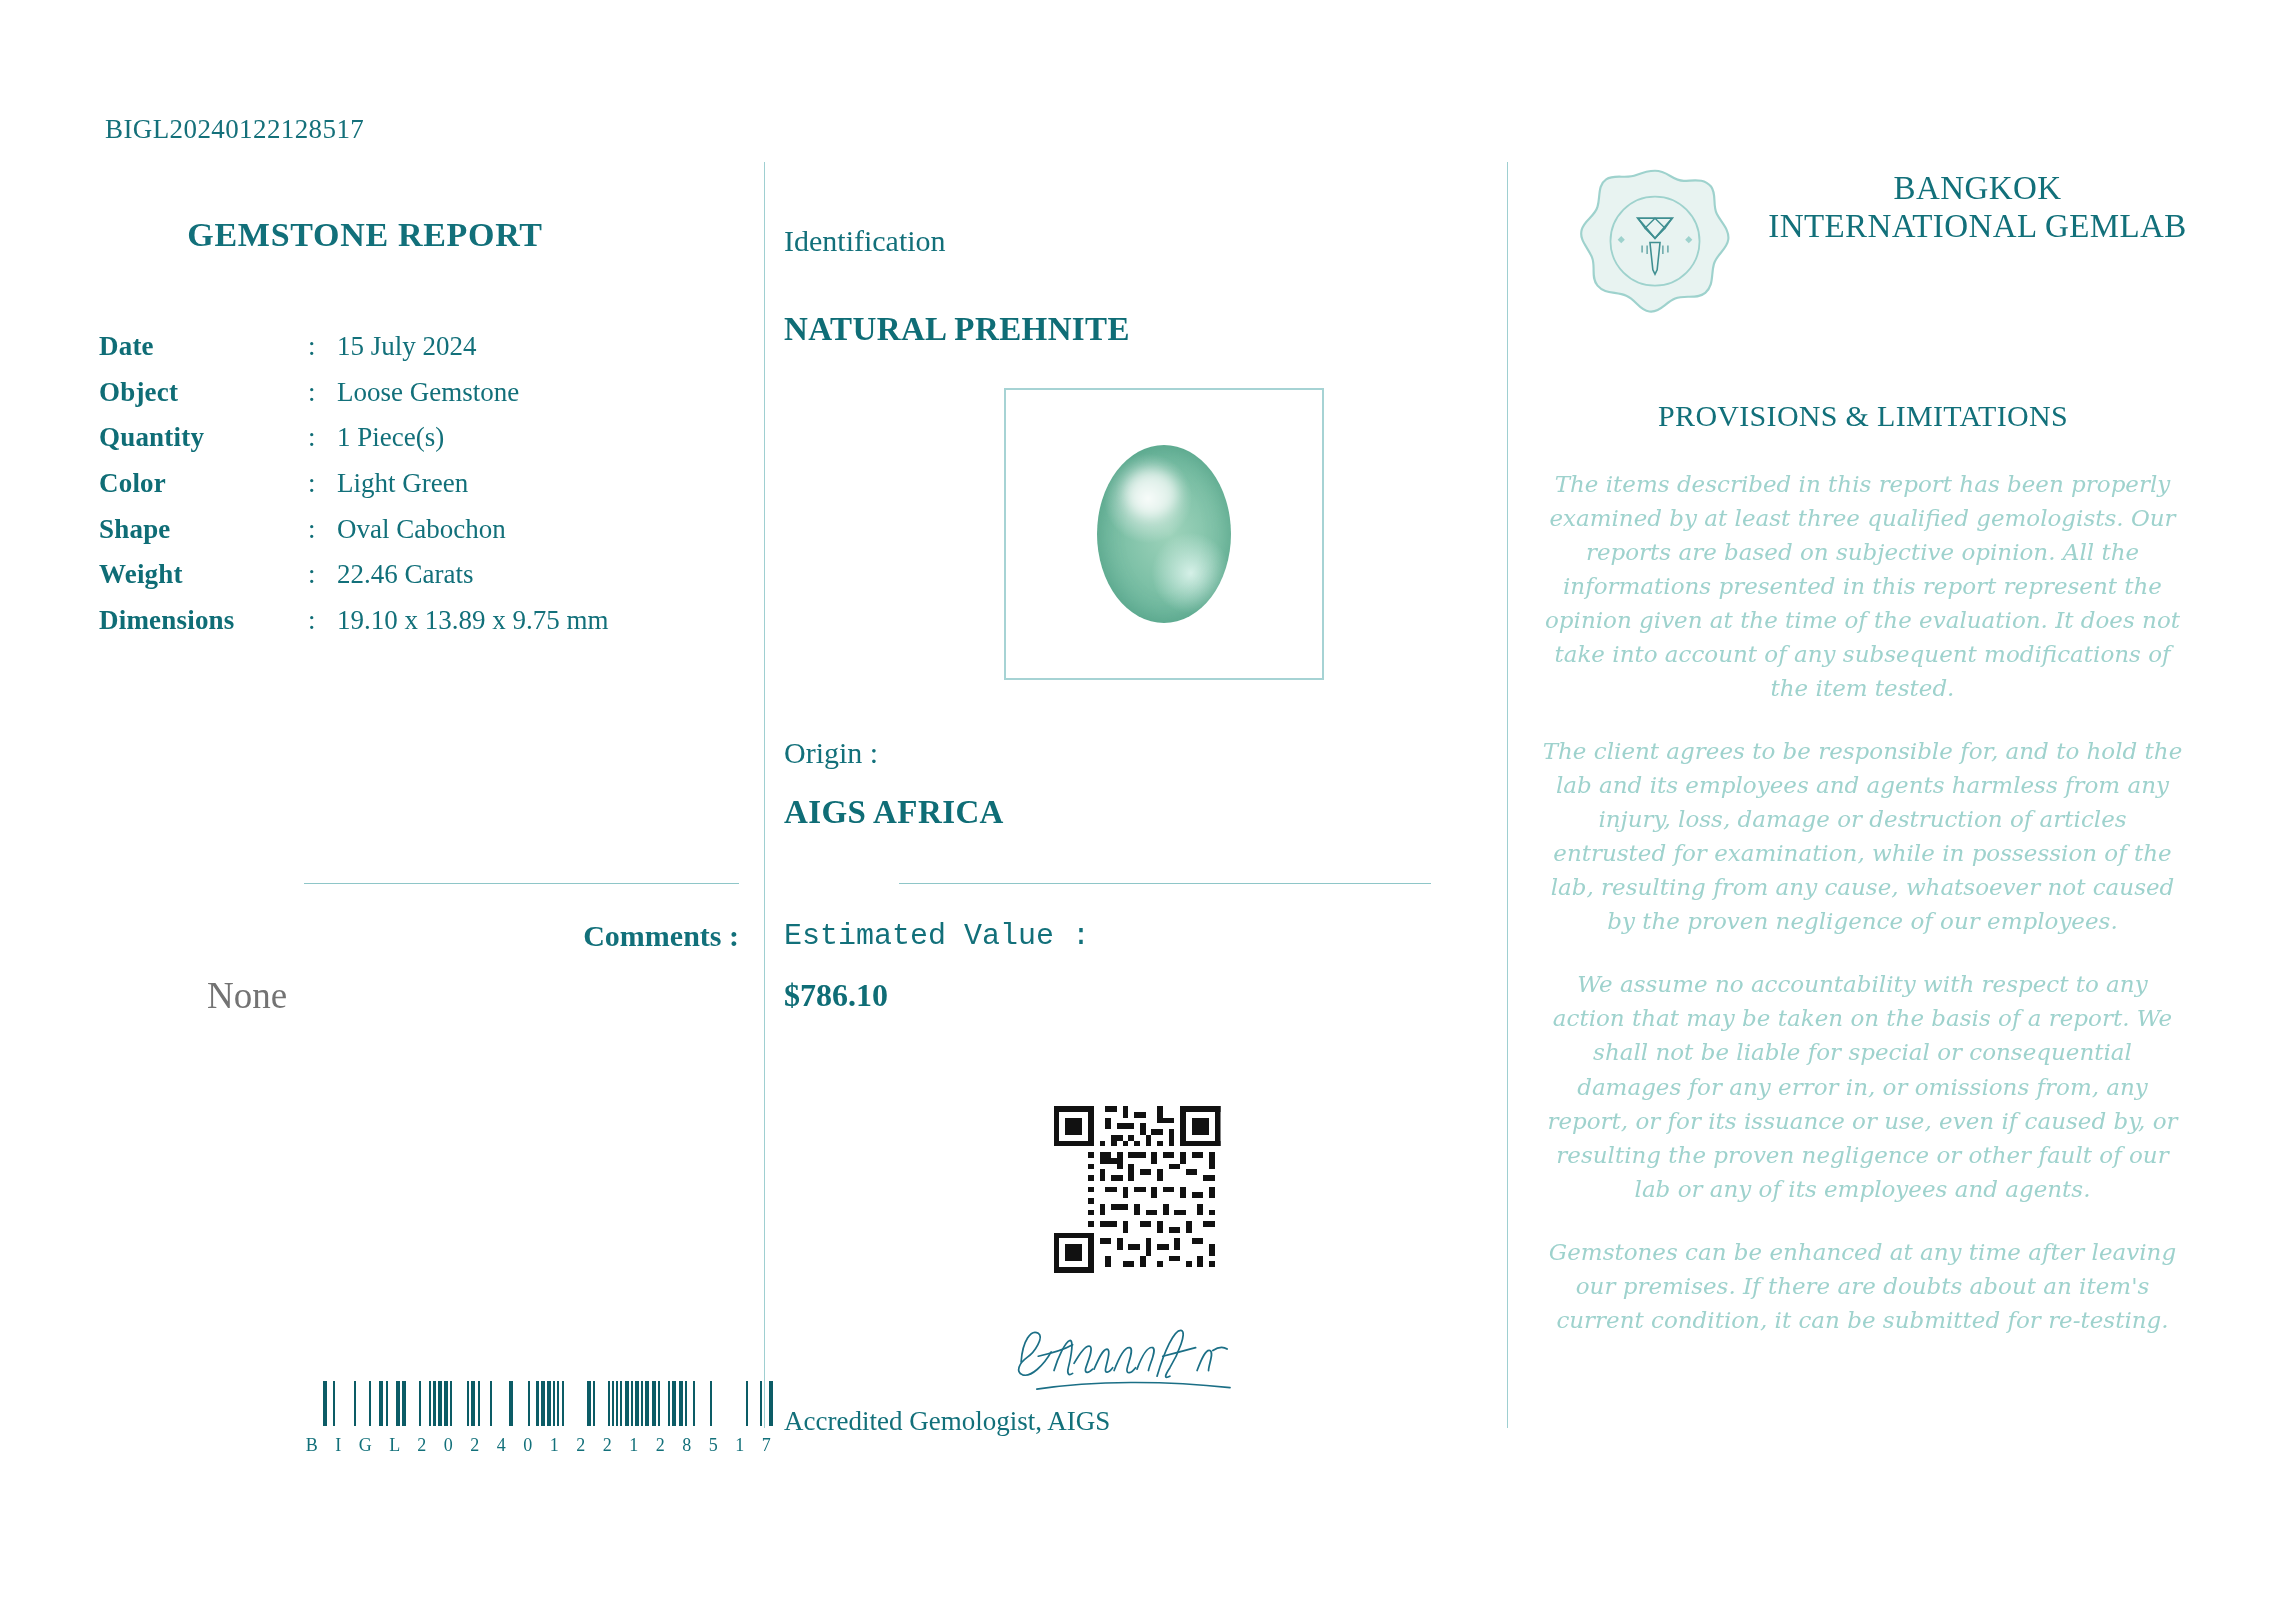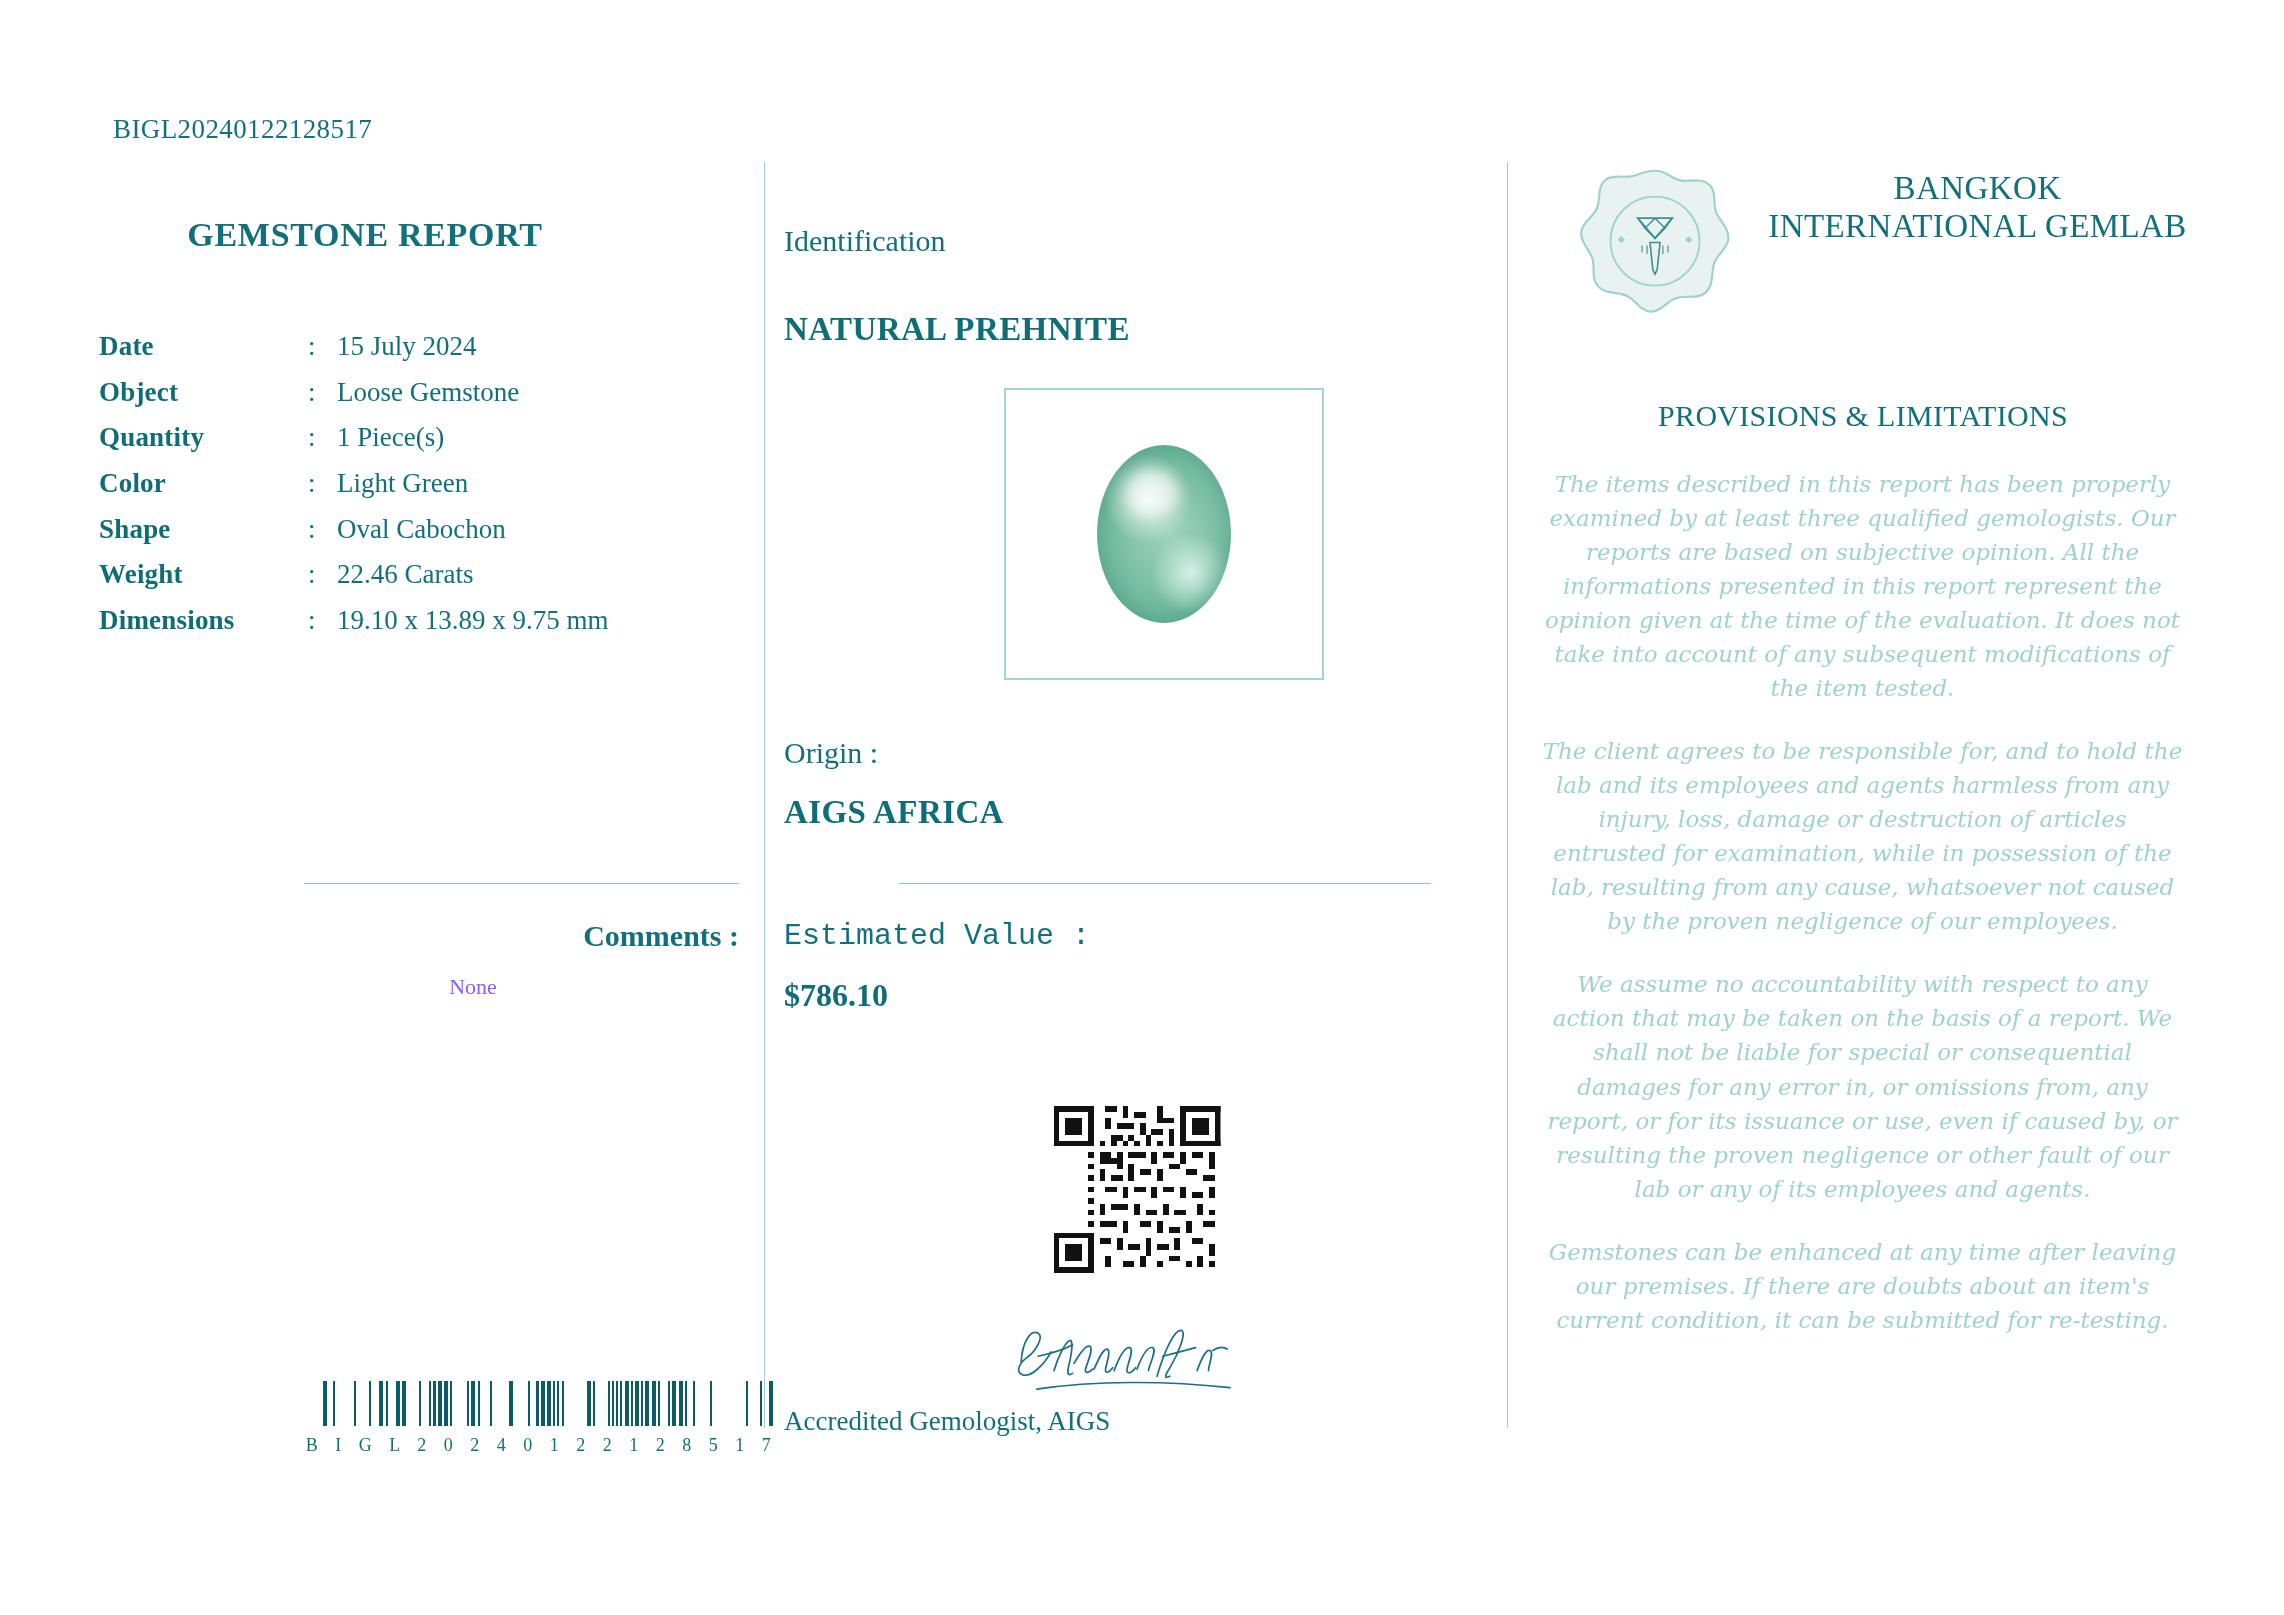--- a/index.html
+++ b/index.html
@@ -17,21 +17,21 @@
   }
 
   .page {
     position: absolute;
     inset: 0;
   }
 
   
   .report-id {
     position: absolute;
-    left: 113px;
+    left: 105px;
     top: 114px;
     font-size: 27px;
     letter-spacing: 0.4px;
     color: #14707a;
     font-family: "Liberation Serif", serif;
   }
 
   
   .vline {
     position: absolute;
@@ -108,23 +108,22 @@
     text-align: right;
     font-size: 30px;
     font-weight: bold;
     color: #12707a;
   }
   .comments-value {
     position: absolute;
     left: 108px;
     top: 974px;
     width: 532px;
-    text-align: center;
-    font-size: 22px;
-    color: #8b5cf6;
+    font-size: 37px;
+    color: #737373;
   }
 
   
   .barcode-wrap {
     position: absolute;
     left: 205px;
     top: 1381px;
     width: 475px;
   }
   .barcode {

